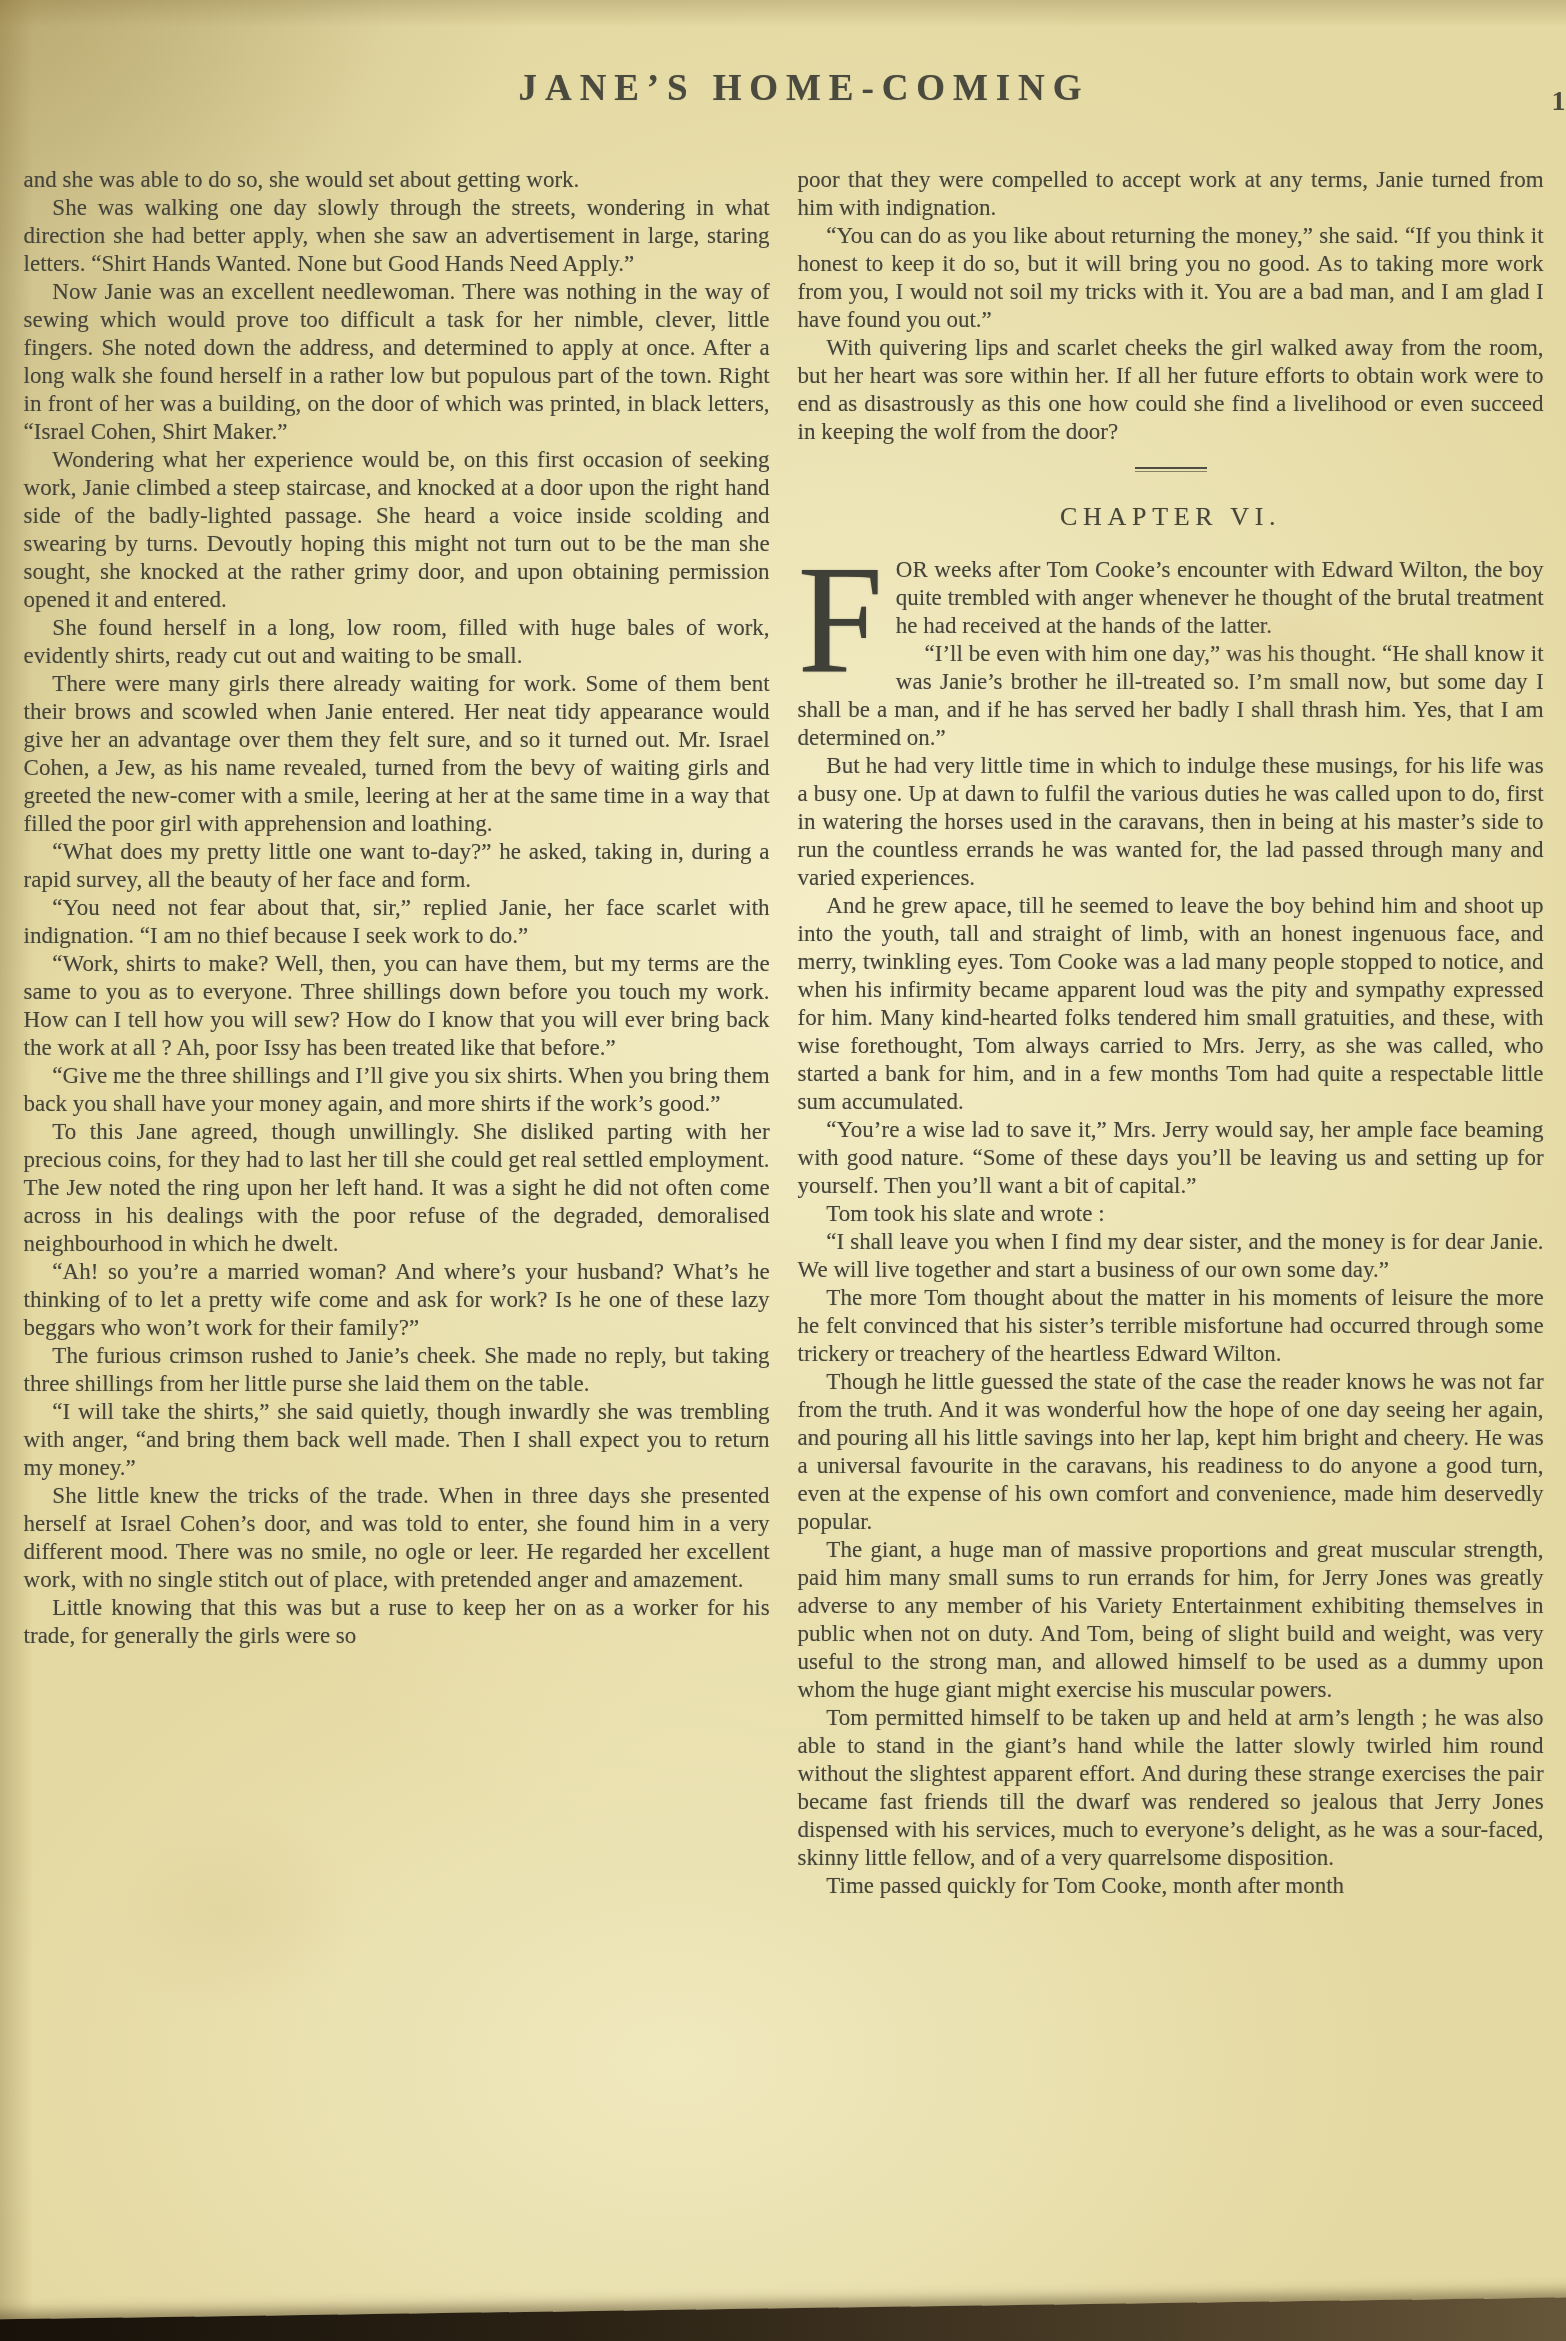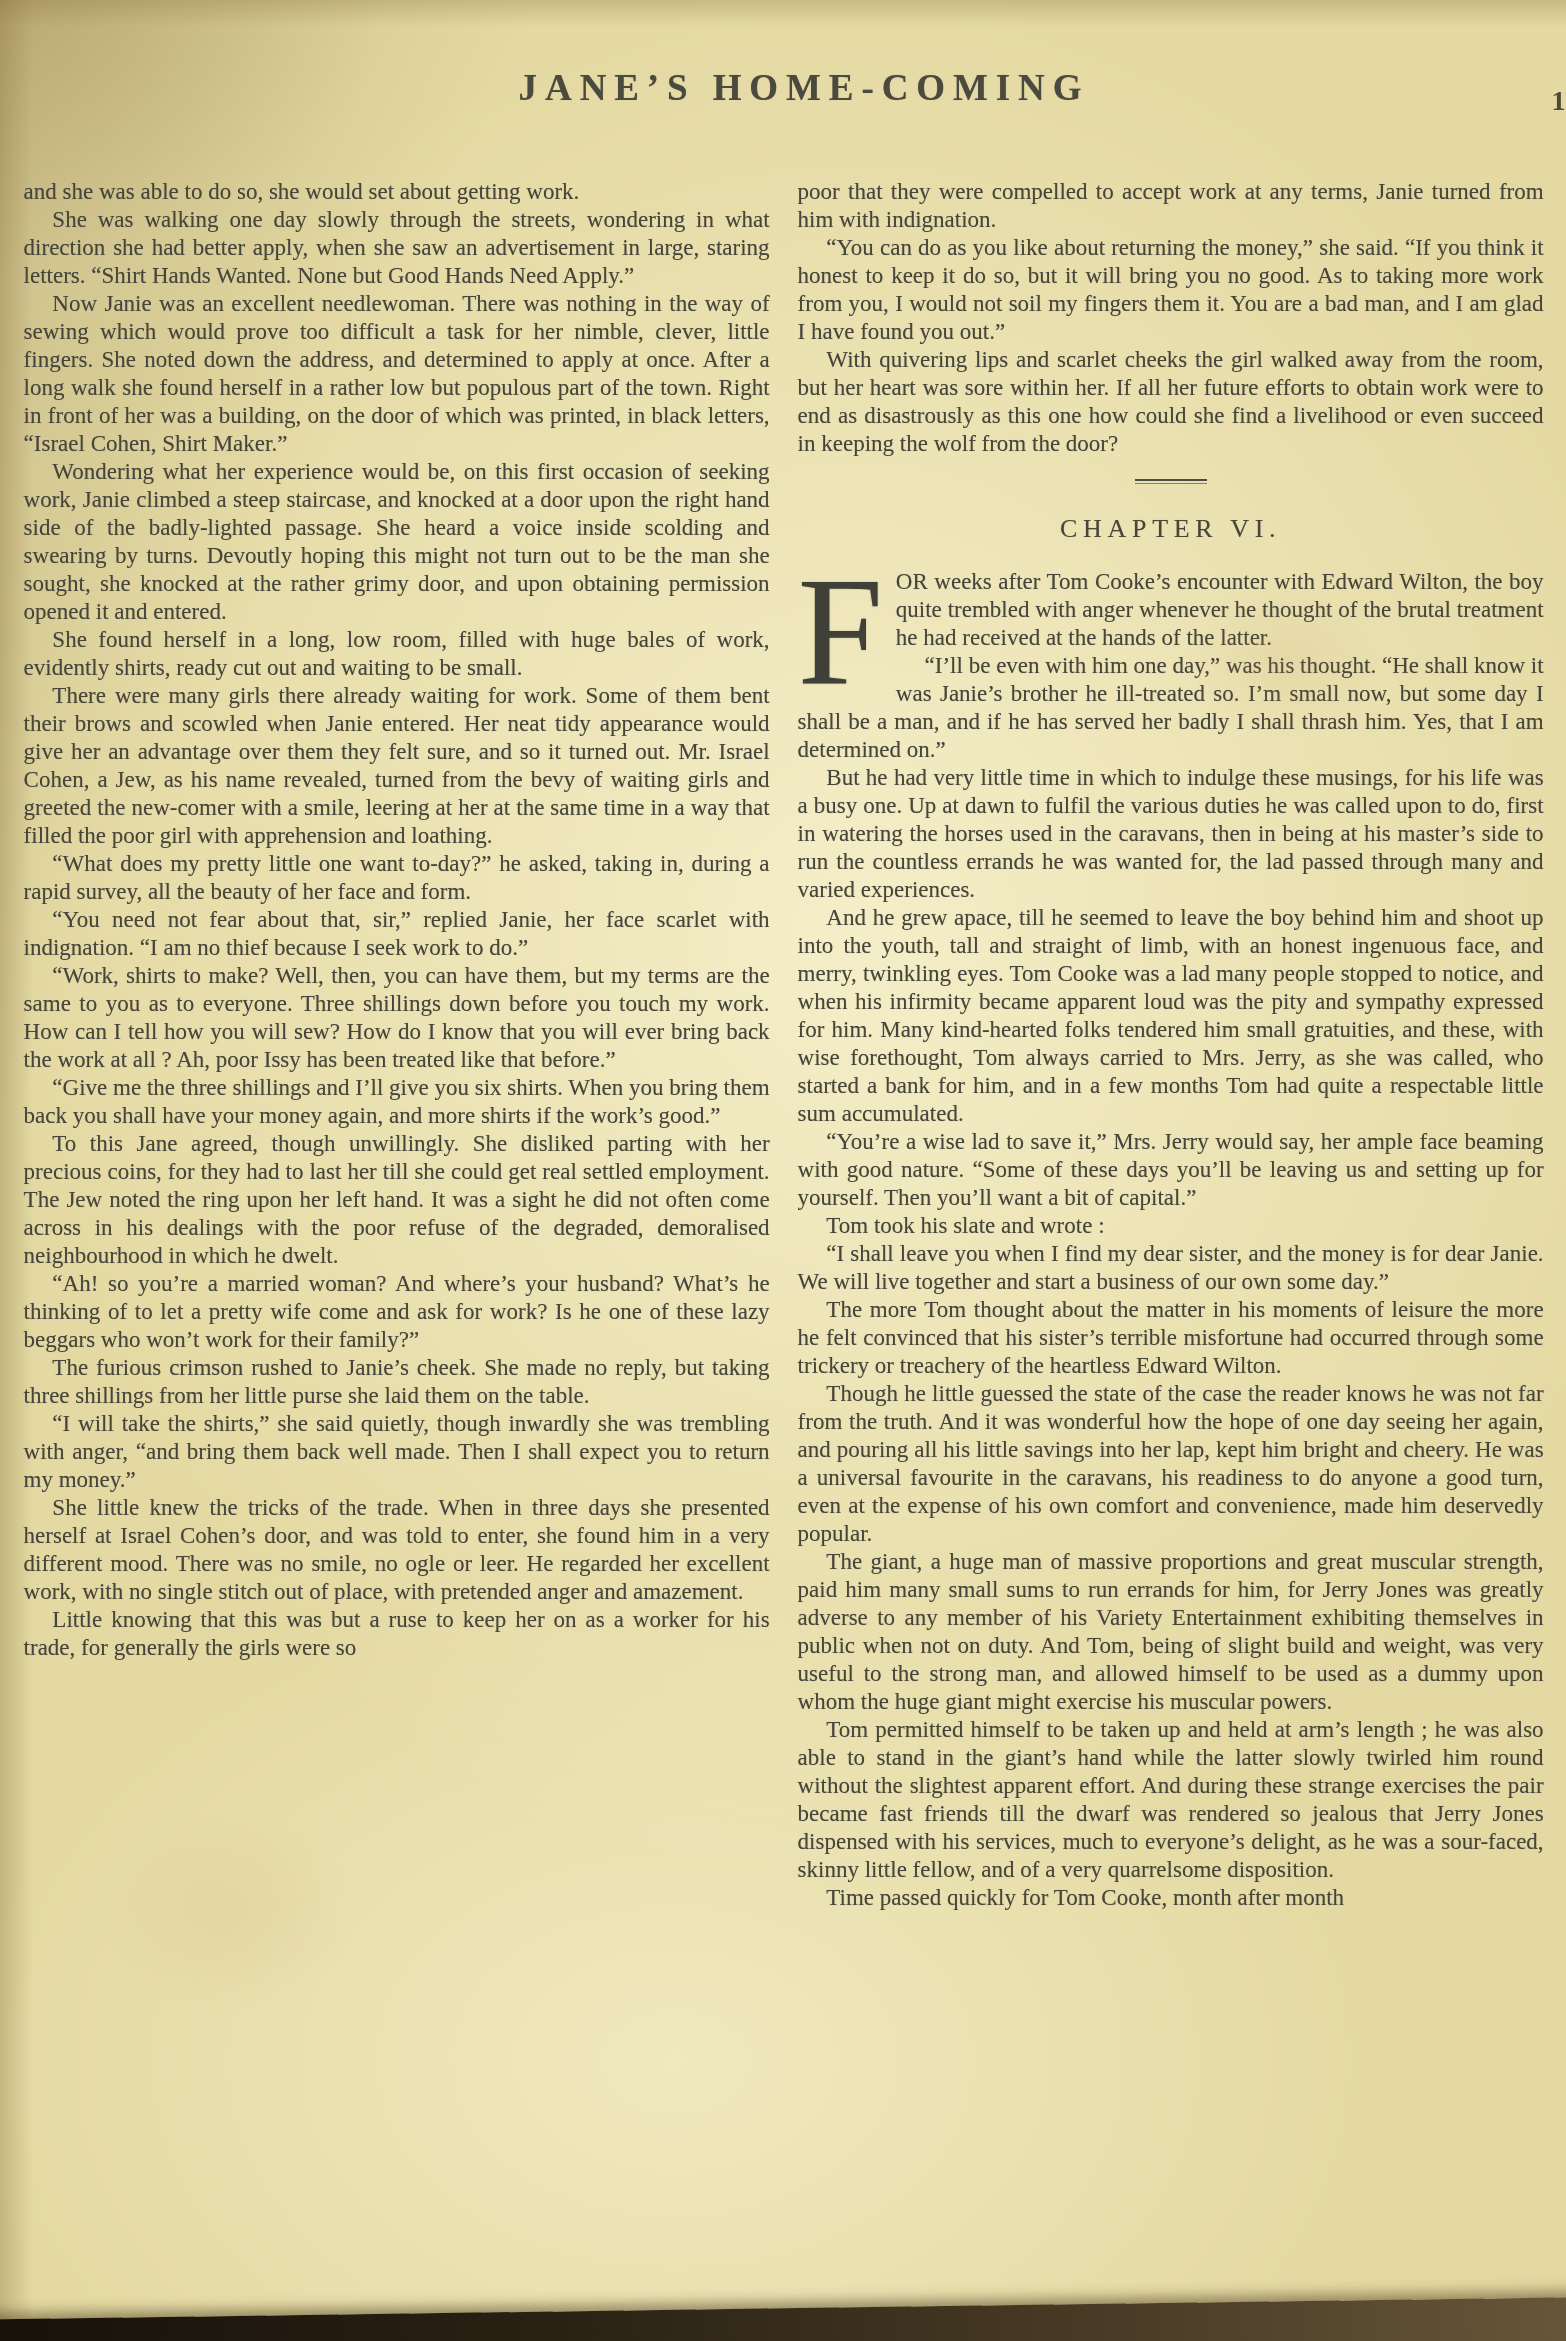--- a/index.html
+++ b/index.html
@@ -25,21 +25,21 @@
     text-align:center;
     font-size:37px;font-weight:700;letter-spacing:7.9px;
     color:#4b4a3e;
     text-shadow:0 0 0.8px rgba(70,68,56,0.45);
   }
   .page-number{
     position:absolute;top:85px;right:30px;
     font-size:28px;font-weight:700;color:#4b4a3e;
   }
   .columns{
-    position:absolute;top:178px;left:23.6px;
+    position:absolute;top:166px;left:23.6px;
     display:flex;gap:28px;
   }
   .column{
     width:746px;
     font-size:23px;line-height:28px;
     text-align:justify;
     text-shadow:0 0 0.8px rgba(70,68,58,0.35);
   }
   .para{margin:0;}
   .para.indent{text-indent:1.25em;}
@@ -108,21 +108,21 @@
           <p class="para indent">The furious crimson rushed to Janie’s cheek. She made no reply, but taking three shillings from her little purse she laid them on the table.</p>
           <p class="para indent">“I will take the shirts,” she said quietly, though inwardly she was trembling with anger, “and bring them back well made. Then I shall expect you to return my money.”</p>
           <p class="para indent">She little knew the tricks of the trade. When in three days she presented herself at Israel Cohen’s door, and was told to enter, she found him in a very different mood. There was no smile, no ogle or leer. He regarded her excellent work, with no single stitch out of place, with pretended anger and amazement.</p>
           <p class="para indent">Little knowing that this was but a ruse to keep her on as a worker for his trade, for generally the girls were so</p>
         </div>
     </div>
 
     <div class="column">
       <div>
           <p class="para">poor that they were compelled to accept work at any terms, Janie turned from him with indignation.</p>
-          <p class="para indent">“You can do as you like about returning the money,” she said. “If you think it honest to keep it do so, but it will bring you no good. As to taking more work from you, I would not soil my fingers them it. You are a bad man, and I am glad I have found you out.”</p>
+          <p class="para indent">“You can do as you like about returning the money,” she said. “If you think it honest to keep it do so, but it will bring you no good. As to taking more work from you, I would not soil my tricks with it. You are a bad man, and I am glad I have found you out.”</p>
           <p class="para indent">With quivering lips and scarlet cheeks the girl walked away from the room, but her heart was sore within her. If all her future efforts to obtain work were to end as disastrously as this one how could she find a livelihood or even succeed in keeping the wolf from the door?</p>
         </div>
 
       <div class="section-break"></div>
 
       <h2 class="chapter-heading">CHAPTER VI.</h2>
 
       <p class="para">
         <span class="dropcap">F</span><span>OR weeks after Tom Cooke’s encounter with Edward Wilton, the boy quite trembled with anger whenever he thought of the brutal treatment he had received at the hands of the latter.</span>
       </p>

